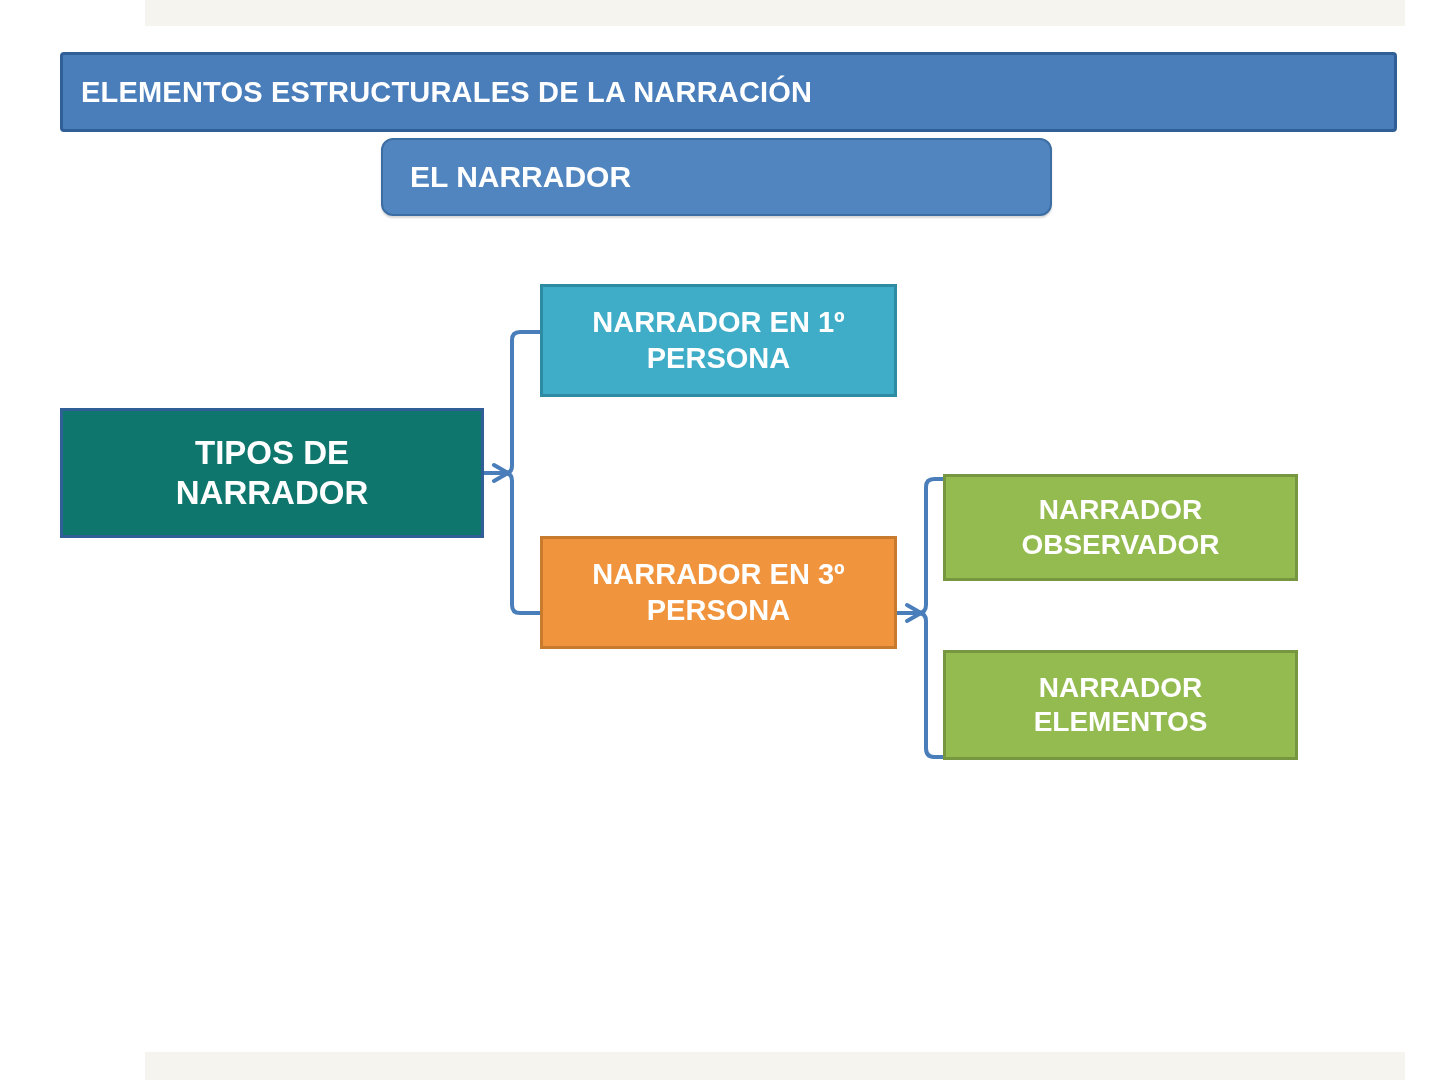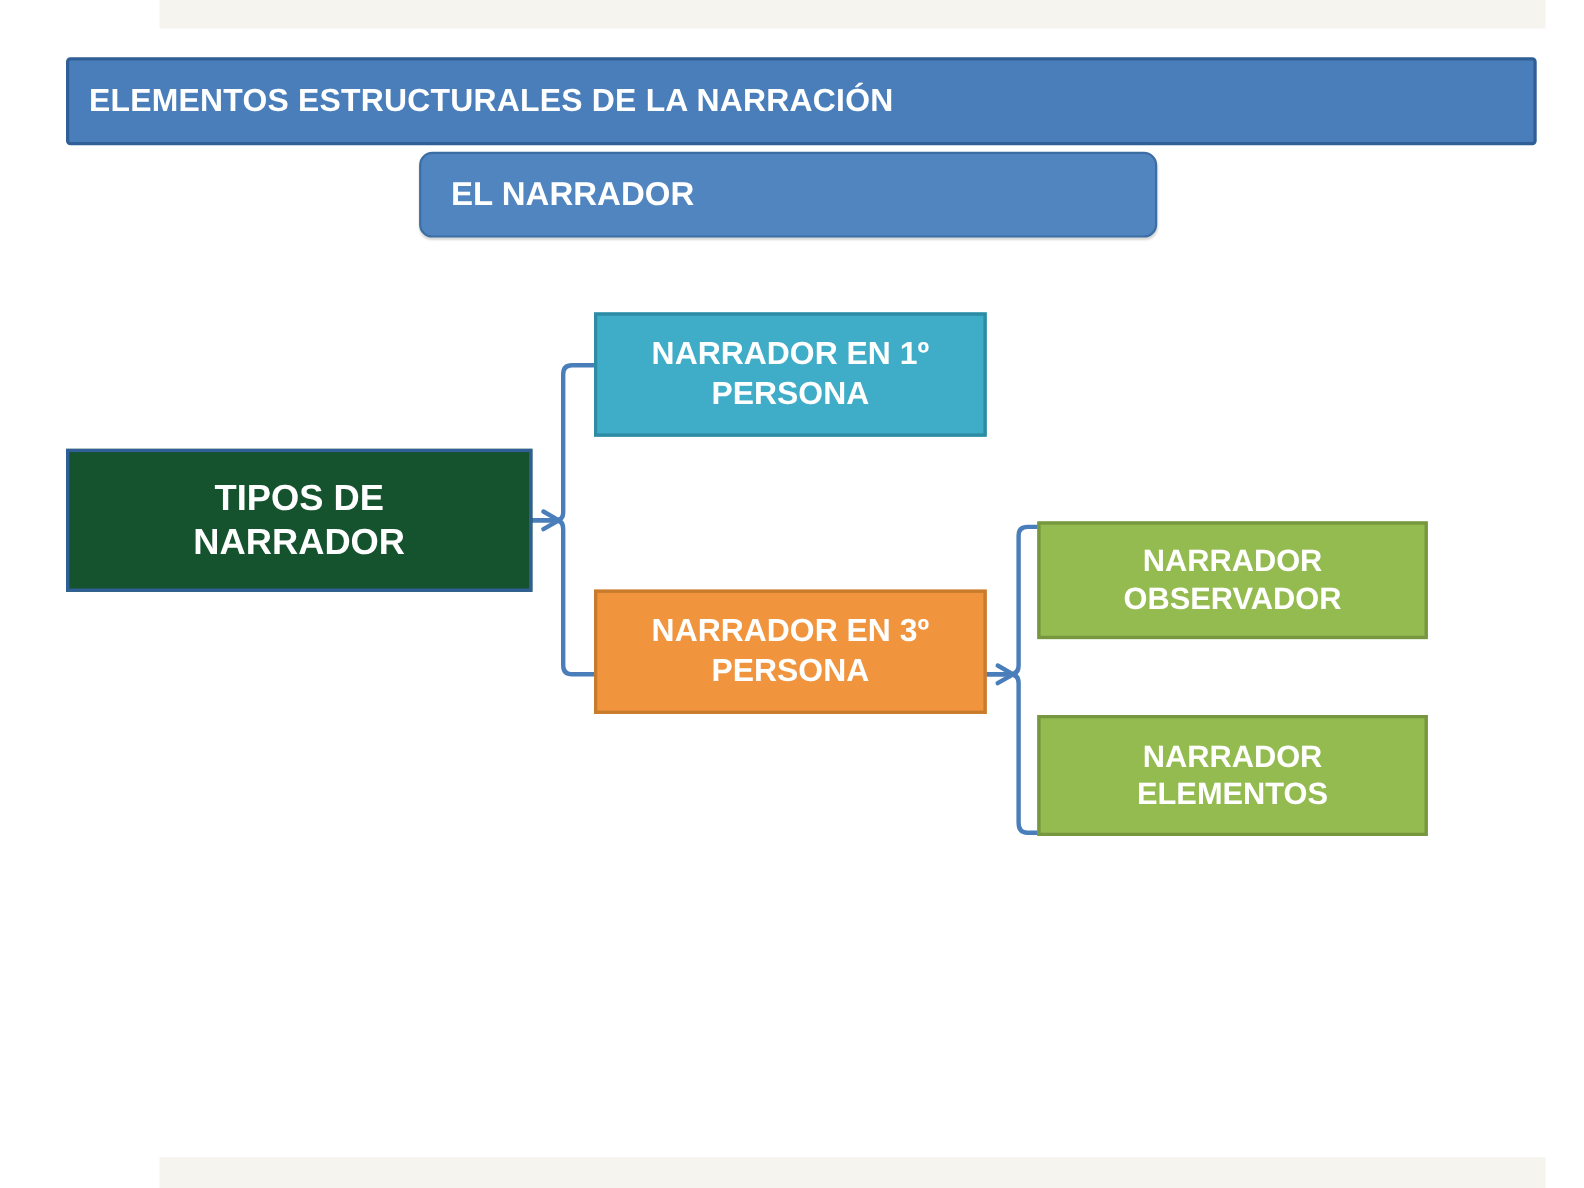--- a/index.html
+++ b/index.html
@@ -83,21 +83,21 @@
     padding-left: 27px;
     text-align: left;
   }
 
   
   .node-tipos {
     left: 60px;
     top: 408px;
     width: 424px;
     height: 130px;
-    background: #14532d;
+    background: #0f766e;
     border: 3px solid #2f5f96;
     font-size: 33px;
   }
 
   
   .node-primera {
     left: 540px;
     top: 284px;
     width: 357px;
     height: 113px;

